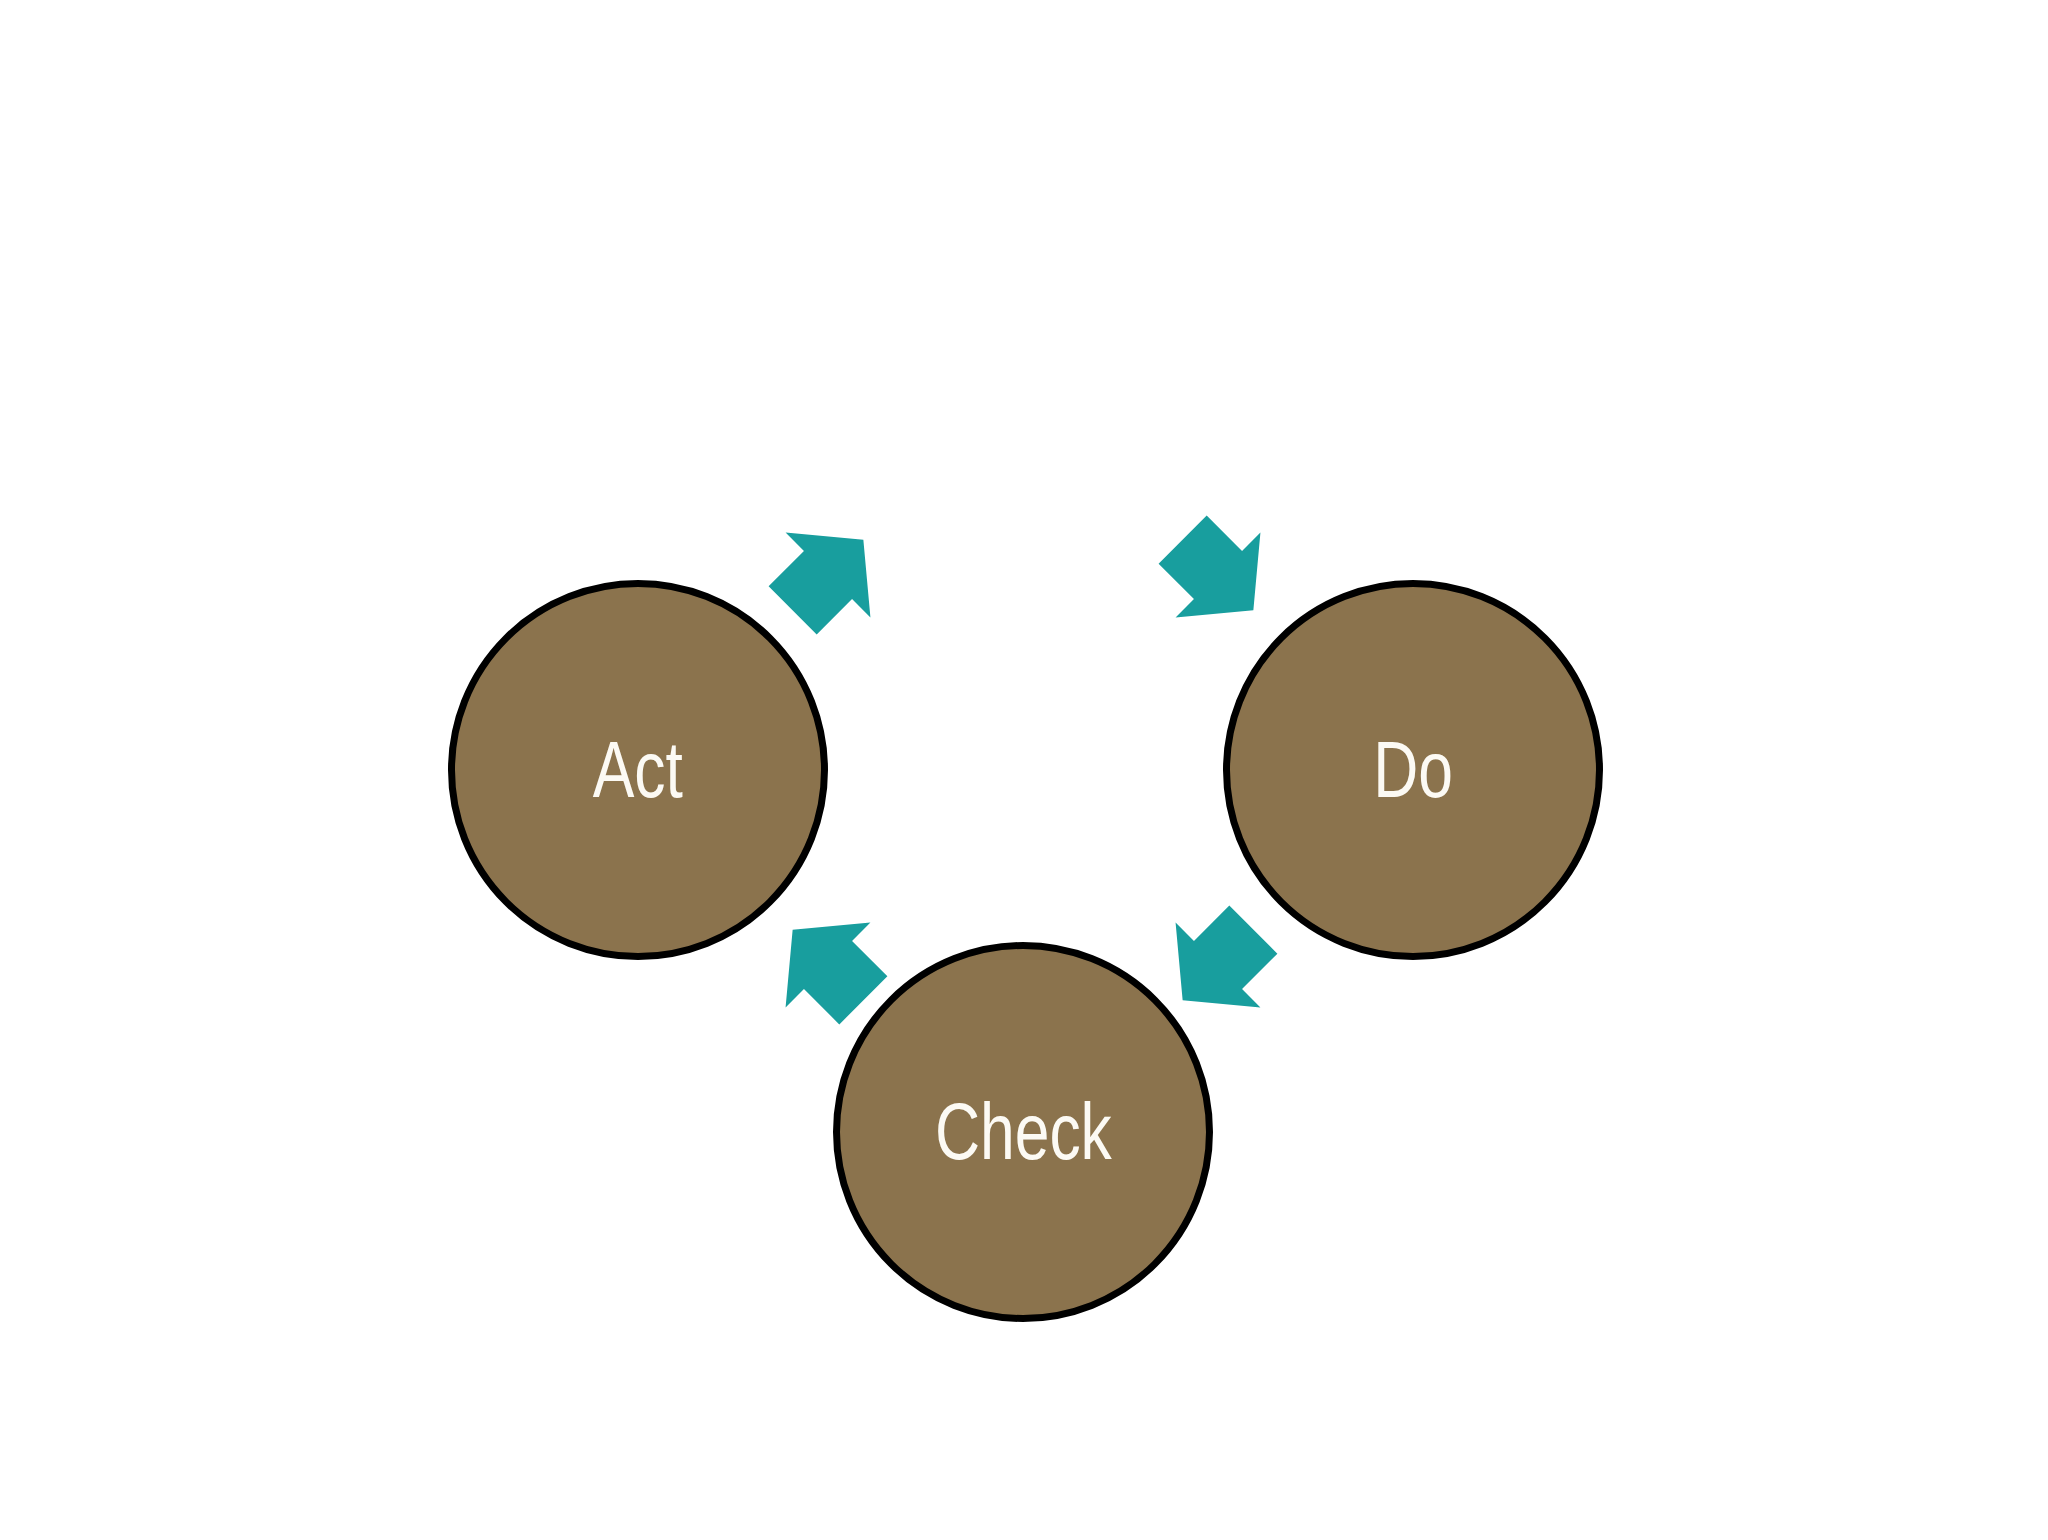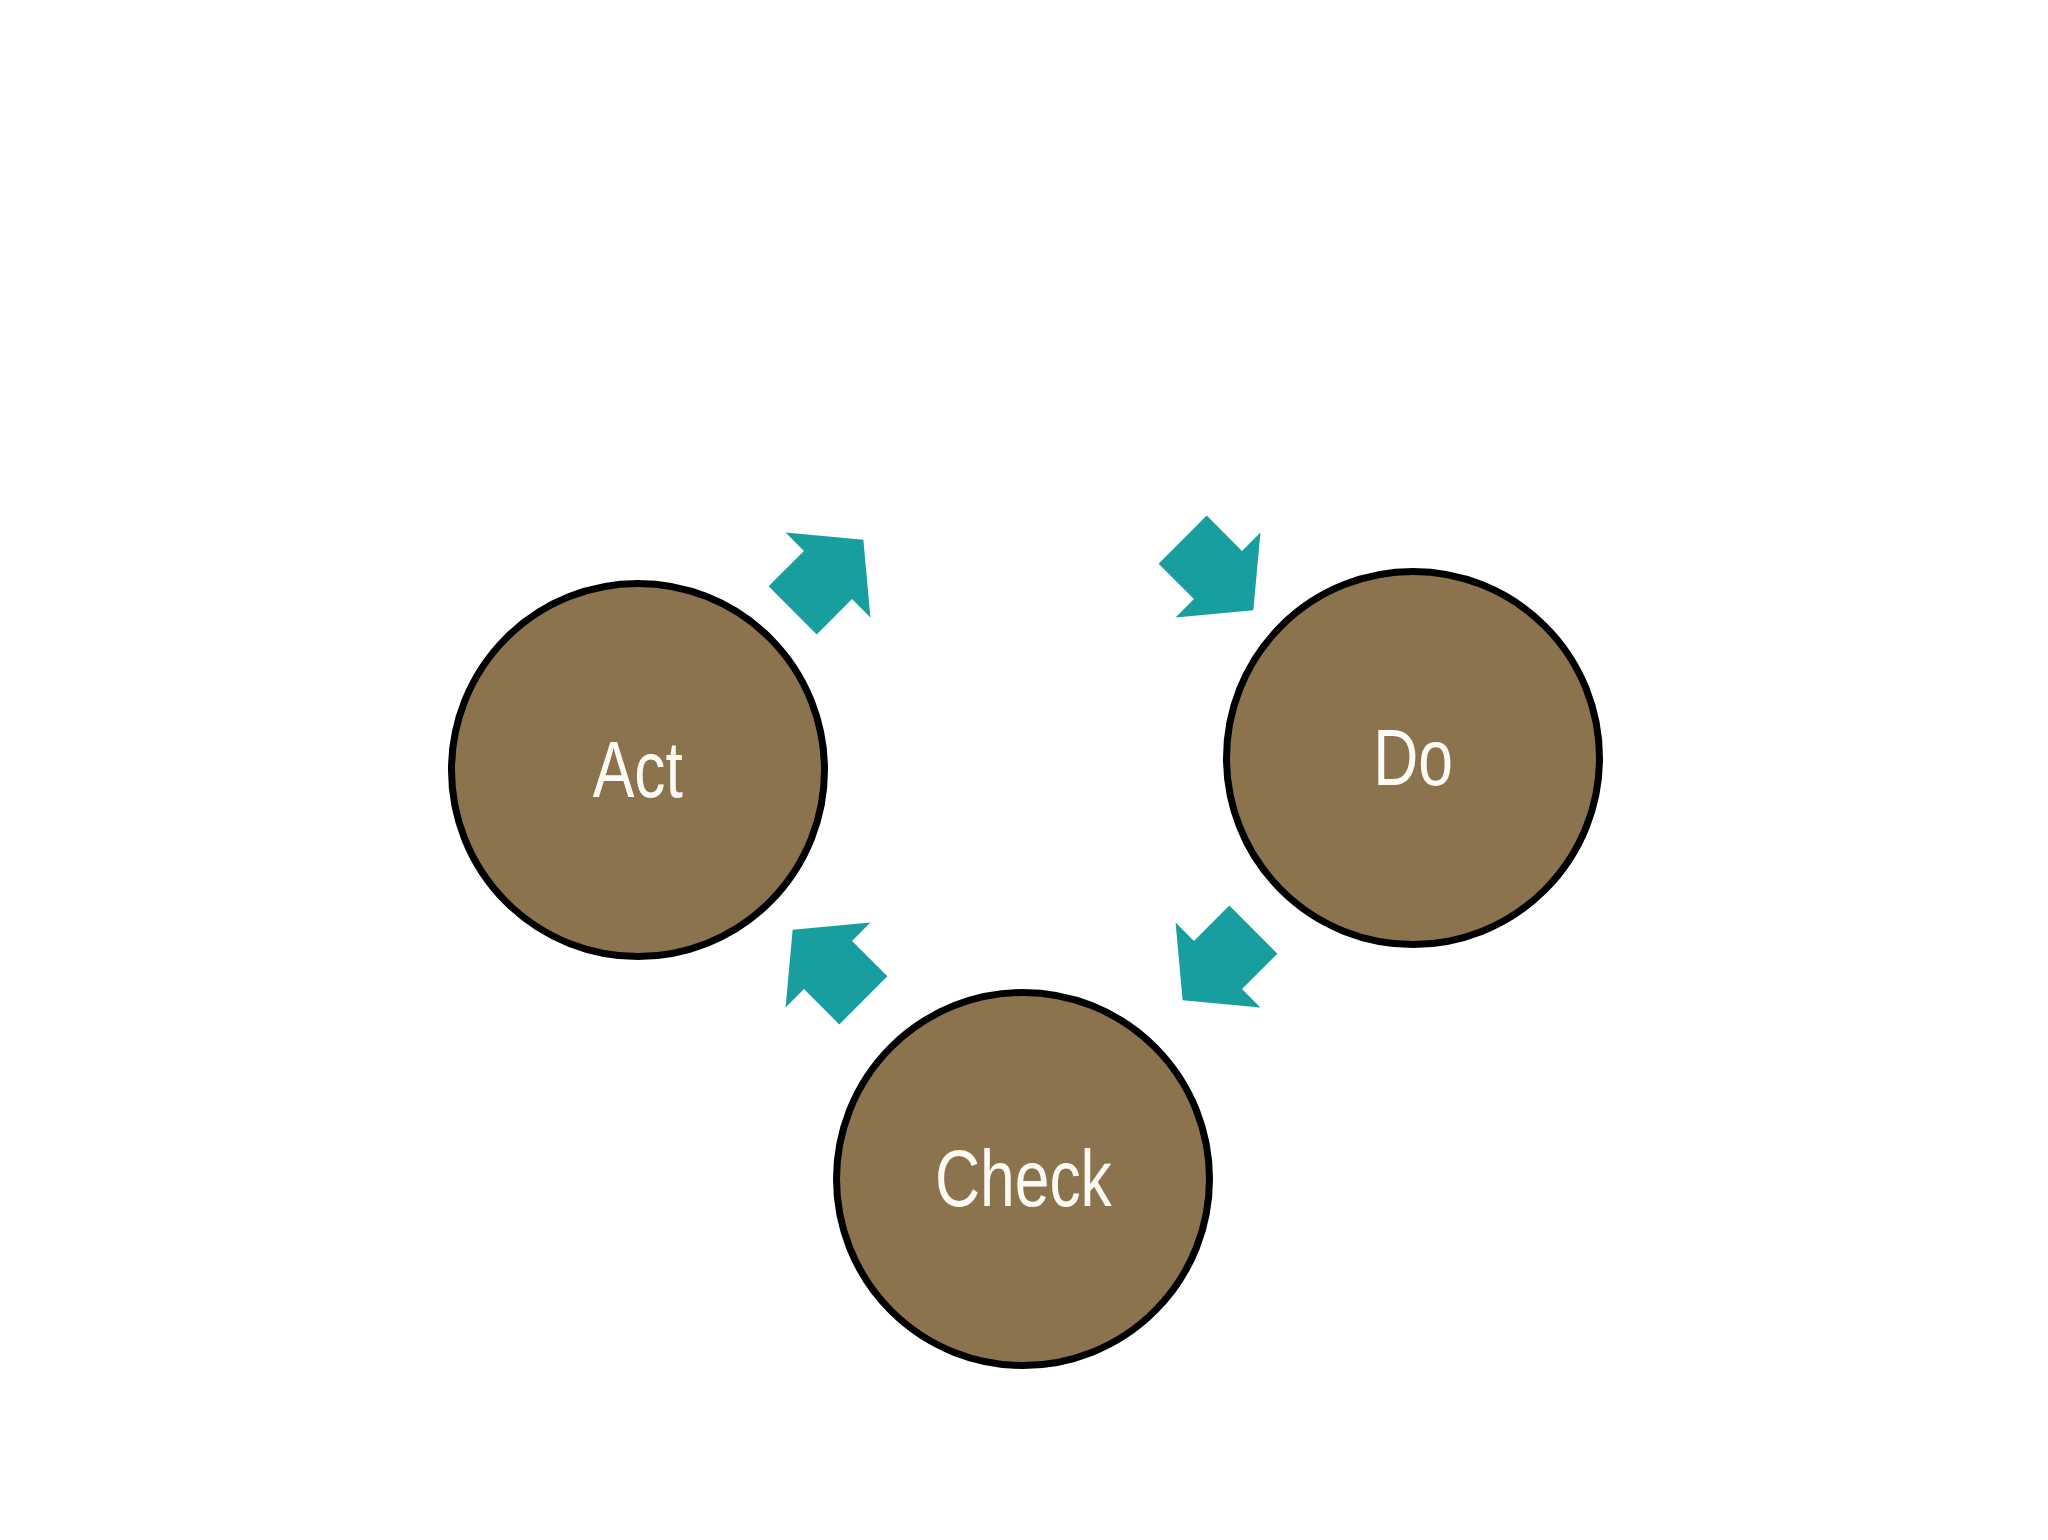--- a/index.html
+++ b/index.html
@@ -28,22 +28,22 @@
     width: 380px;
     height: 380px;
     border-radius: 50%;
     background: var(--node-fill);
     border: 7px solid var(--node-border);
     display: flex;
     align-items: center;
     justify-content: center;
   }
   .node-plan  { left: 833px;  top: 190px; }
-  .node-do    { left: 1223px; top: 568px; }
-  .node-check { left: 833px;  top: 989px; }
+  .node-do    { left: 1223px; top: 580px; }
+  .node-check { left: 833px;  top: 942px; }
   .node-act   { left: 448px;  top: 580px; }
   .node .label {
     color: var(--node-text);
     font-size: 80px;
     font-weight: 400;
     line-height: 1;
     white-space: nowrap;
     transform: scaleX(0.78);
     transform-origin: center;
     letter-spacing: 0px;

